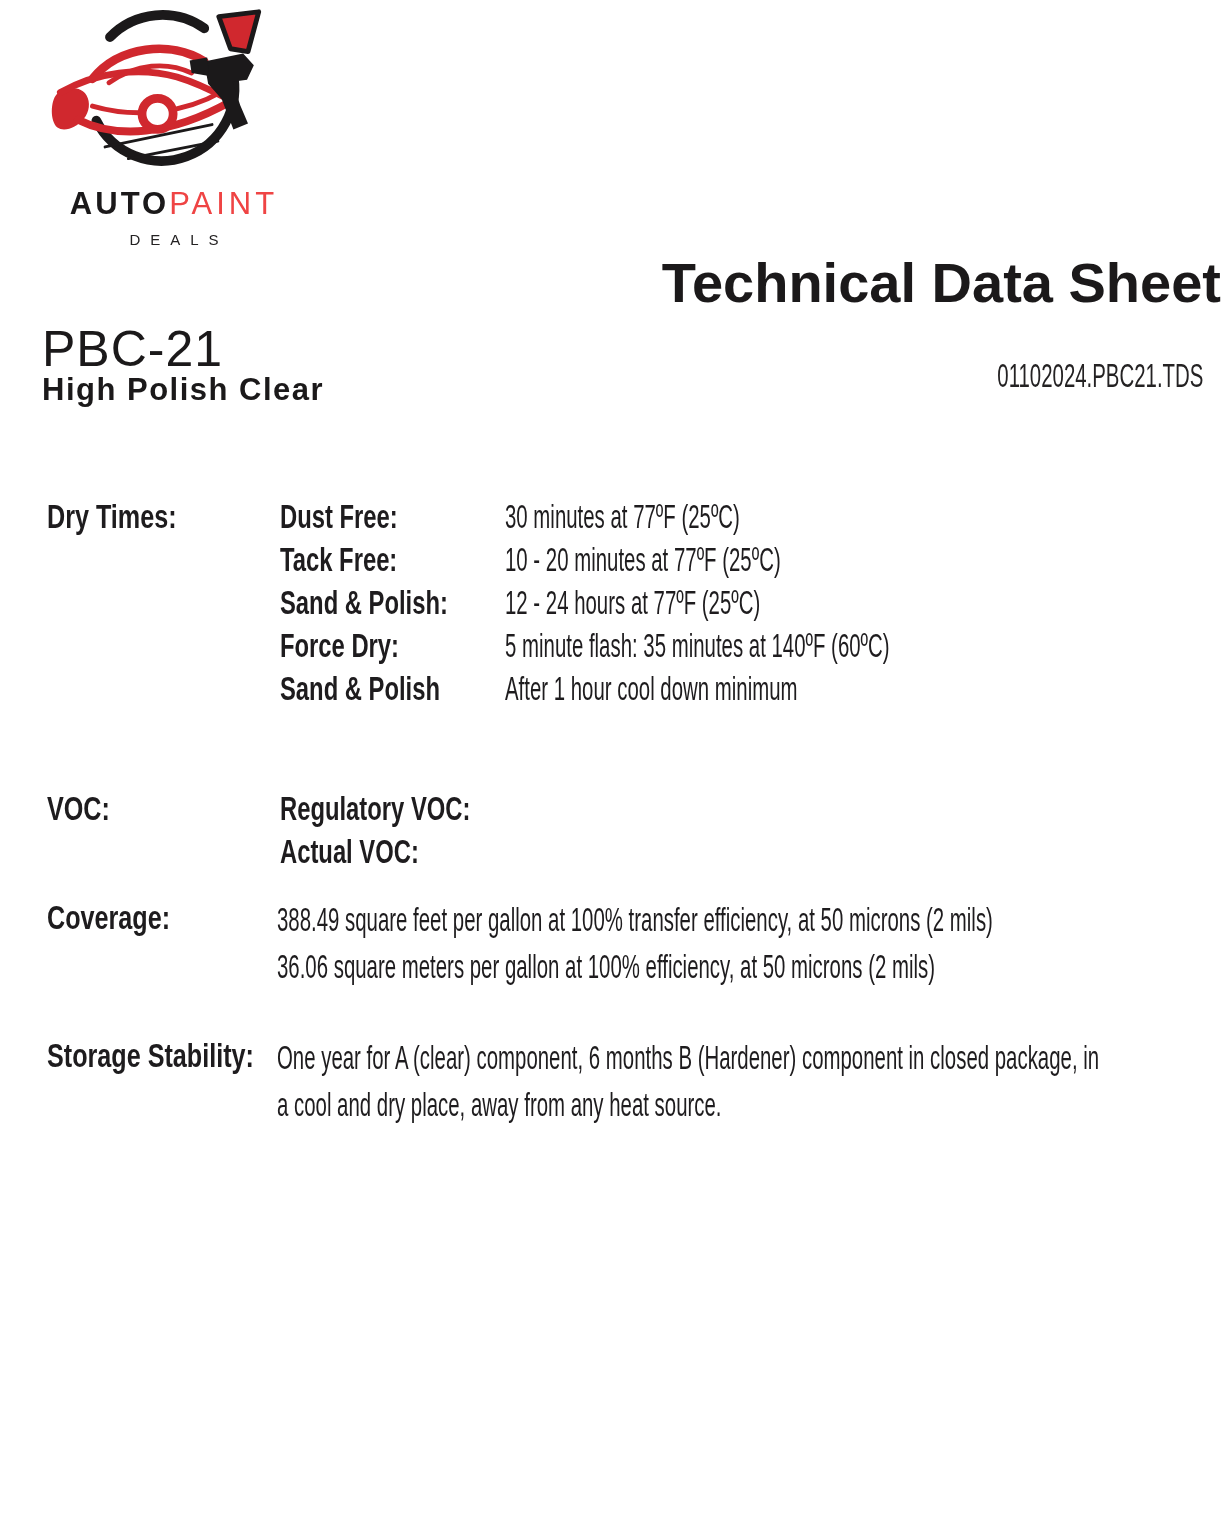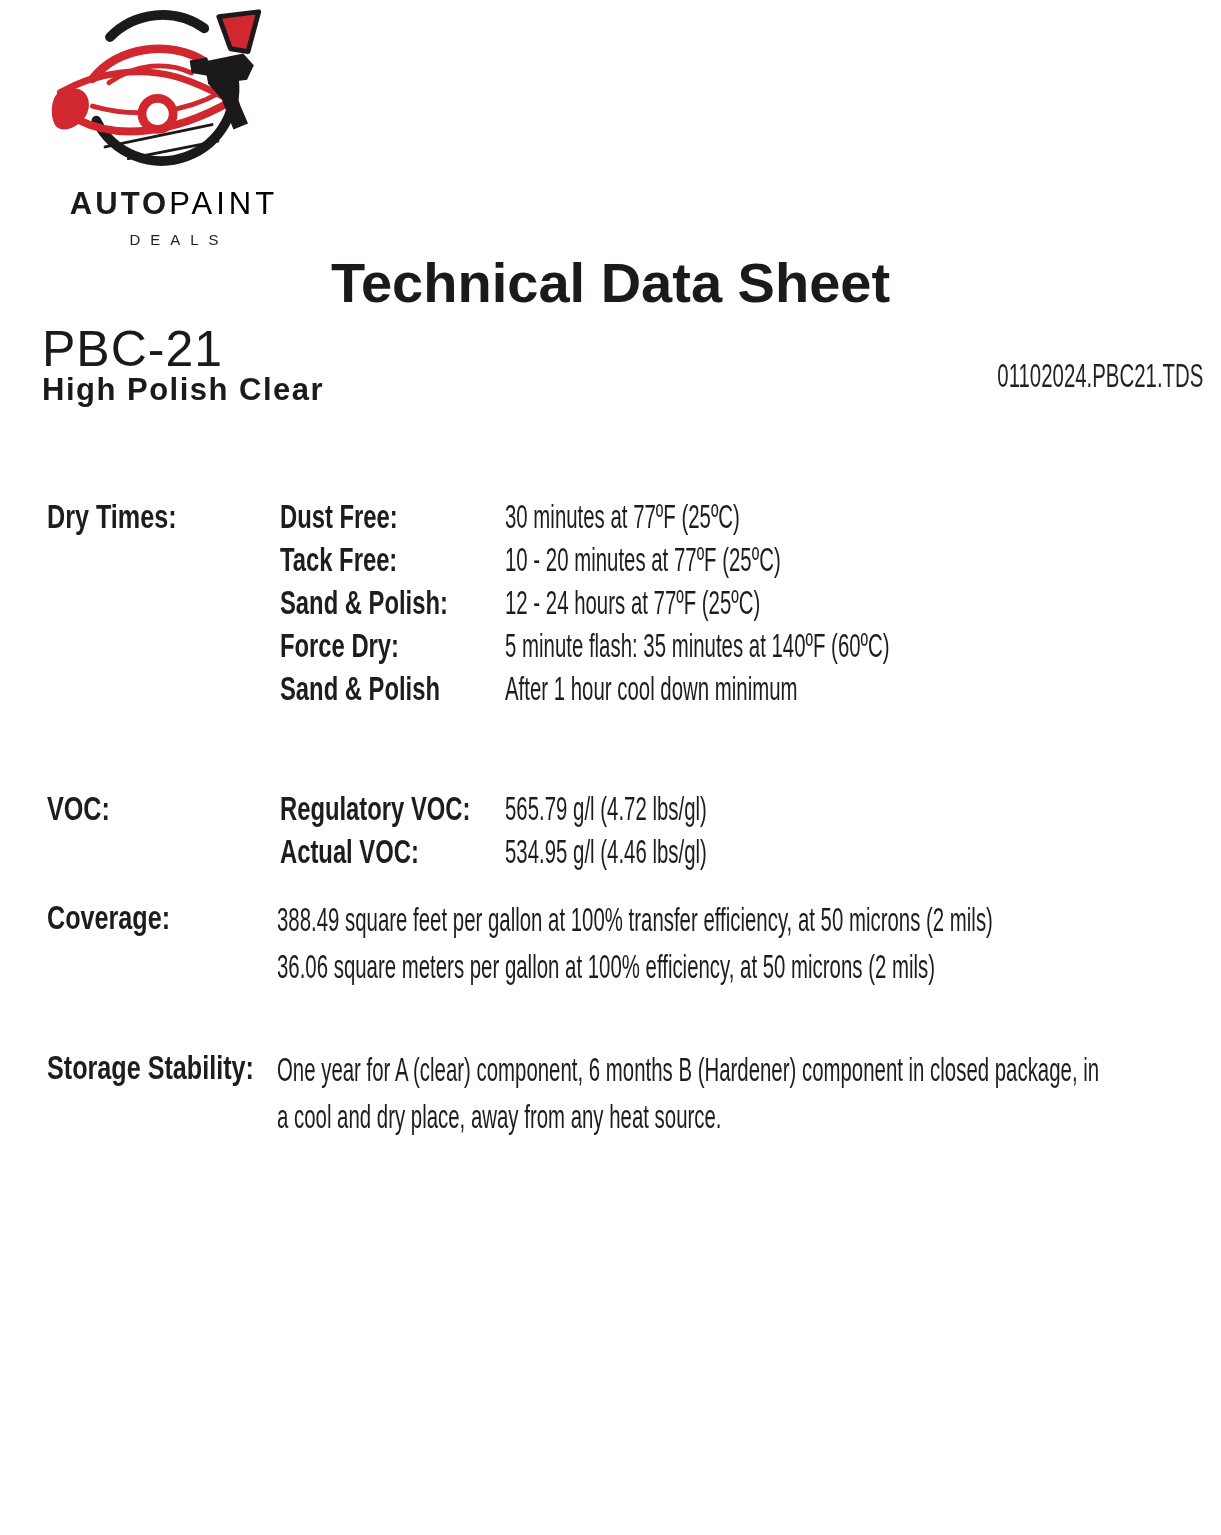--- a/index.html
+++ b/index.html
@@ -10,27 +10,27 @@
     width:1221px; height:1535px;
     background:#ffffff;
     overflow:hidden;
   }
 
   
   .logo-wrap { position:absolute; left:40px; top:5px; width:270px; }
   .logo-art { display:block; width:225px; height:175px; margin-left:8px; }
   .wordmark { width:268px; text-align:center; font-size:31px; letter-spacing:3px; margin-top:6px; white-space:nowrap; }
   .wordmark .bold { font-weight:700; color:#1b191a; }
-  .wordmark .light { font-weight:400; color:#000000; letter-spacing:4px; }
+  .wordmark .light { font-weight:400; color:#ef4444; letter-spacing:4px; }
   .subbrand { width:268px; text-align:center; font-size:15px; letter-spacing:10px; margin-top:9px; color:#232122; text-indent:10px; }
 
   
   .doc-title {
     position:absolute; left:0; right:0; top:250px;
-    text-align:center;
+    text-align:right;
     font-size:56px; font-weight:800; letter-spacing:0px; color:#1b191a;
   }
   .product-code {
     position:absolute; left:42px; top:320px;
     font-size:50px; font-weight:400; letter-spacing:1px; color:#1b191a;
   }
   .product-name {
     position:absolute; left:42px; top:372px;
     font-size:31px; font-weight:800; letter-spacing:1.5px; color:#1b191a;
   }
@@ -50,21 +50,21 @@
   .lbl  { font-weight:700; transform:scaleX(0.74); transform-origin:0 0; }
   .subl { font-weight:700; transform:scaleX(0.70); transform-origin:0 0; }
   .val  { font-weight:400; transform:scaleX(0.60); transform-origin:0 0; }
   .line { font-weight:400; transform:scaleX(0.60); transform-origin:0 0; line-height:47px; }
   .sg .line { line-height:43px; }
 
   .sec-drytimes { margin-bottom:77px; }
   .sec-voc      { margin-bottom:23px; }
   .sec-solids   { margin-bottom:51px; }
   .sec-sg       { margin-bottom:39px; }
-  .sec-coverage { margin-bottom:56px; }
+  .sec-coverage { margin-bottom:44px; }
   .sec-repaint  { margin-bottom:37px; }
 </style>
 </head>
 <body>
 
 <div class="page">
 
   <div class="logo-wrap">
     <svg class="logo-art" viewBox="0 0 230 180">
 
@@ -116,24 +116,20 @@
         <div class="val">After 1 hour cool down minimum</div>
       </div>
     </div>
 
     <div class="sec grid3 sec-voc">
       <div class="lbl">VOC:</div>
       <div>
         <div class="subl">Regulatory VOC:</div>
         <div class="subl">Actual VOC:</div>
       </div>
-      <div>
-        <div class="val">565.79 g/l (4.72 lbs/gl)</div>
-        <div class="val">534.95 g/l (4.46 lbs/gl)</div>
-      </div>
     </div>
 
 
 
     <div class="sec grid2 sec-coverage">
       <div class="lbl">Coverage:</div>
       <div>
         <div class="line">388.49 square feet per gallon at 100% transfer efficiency, at 50 microns (2 mils)</div>
         <div class="line">36.06 square meters per gallon at 100% efficiency, at 50 microns (2 mils)</div>
       </div>

